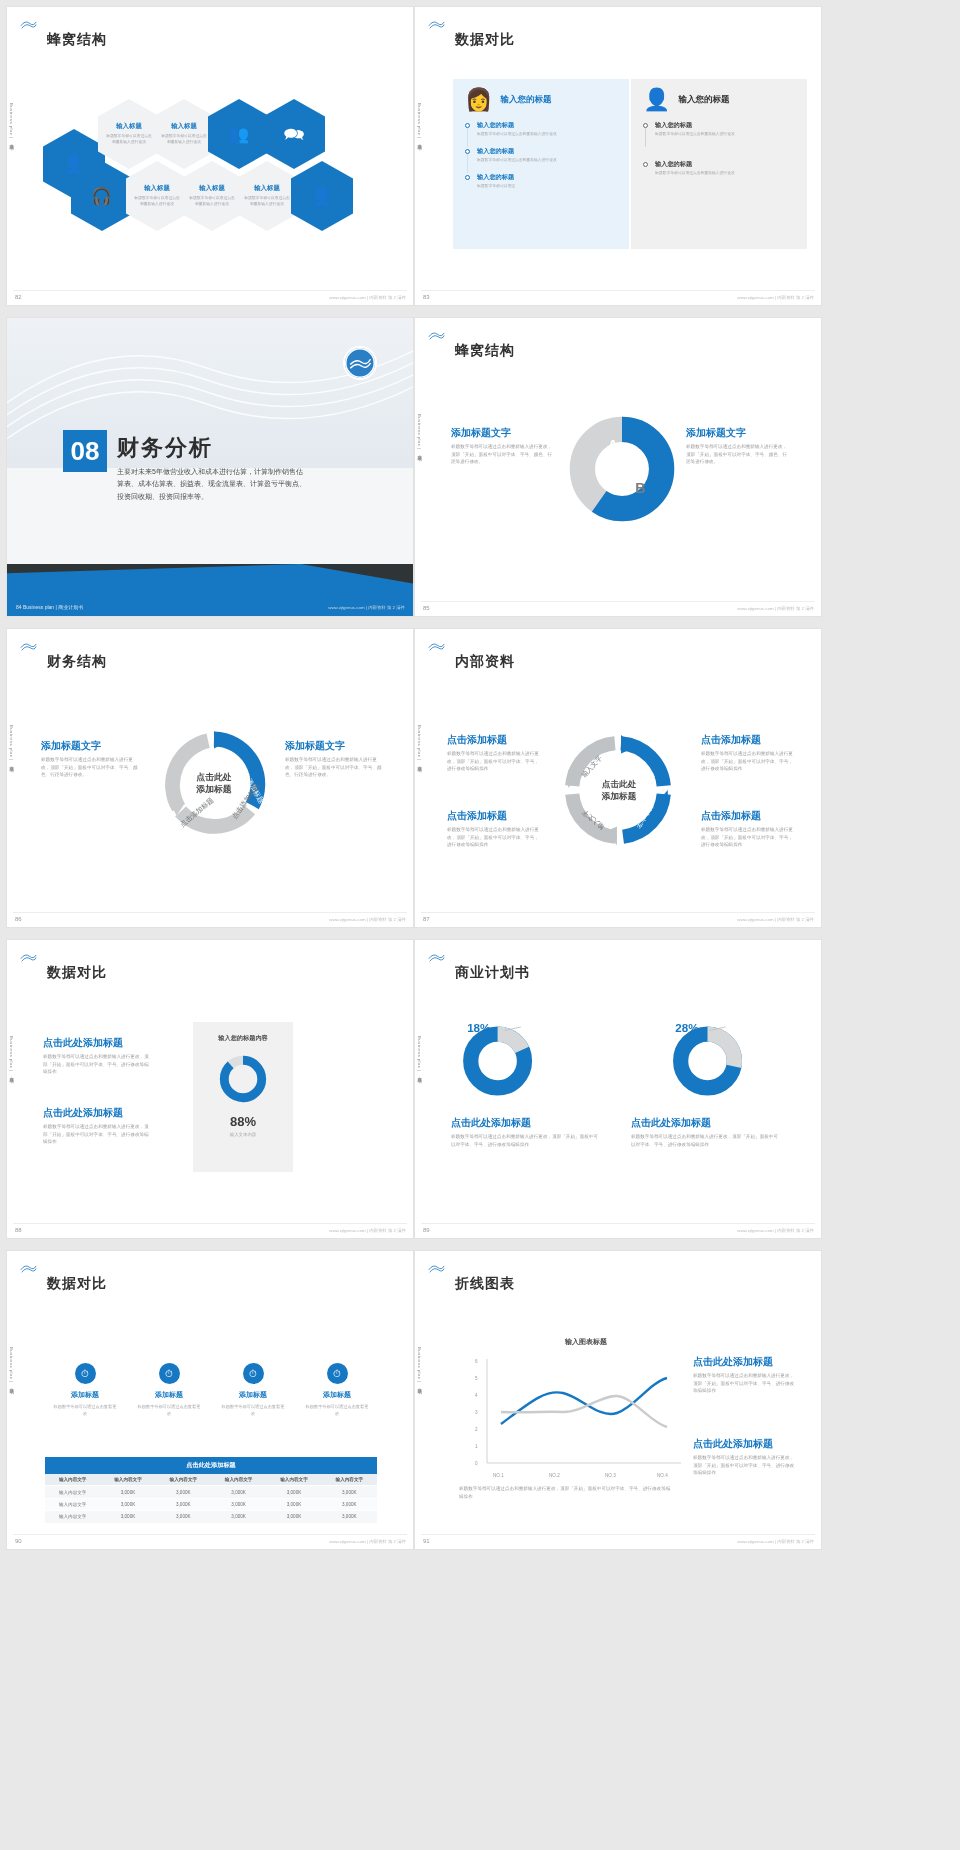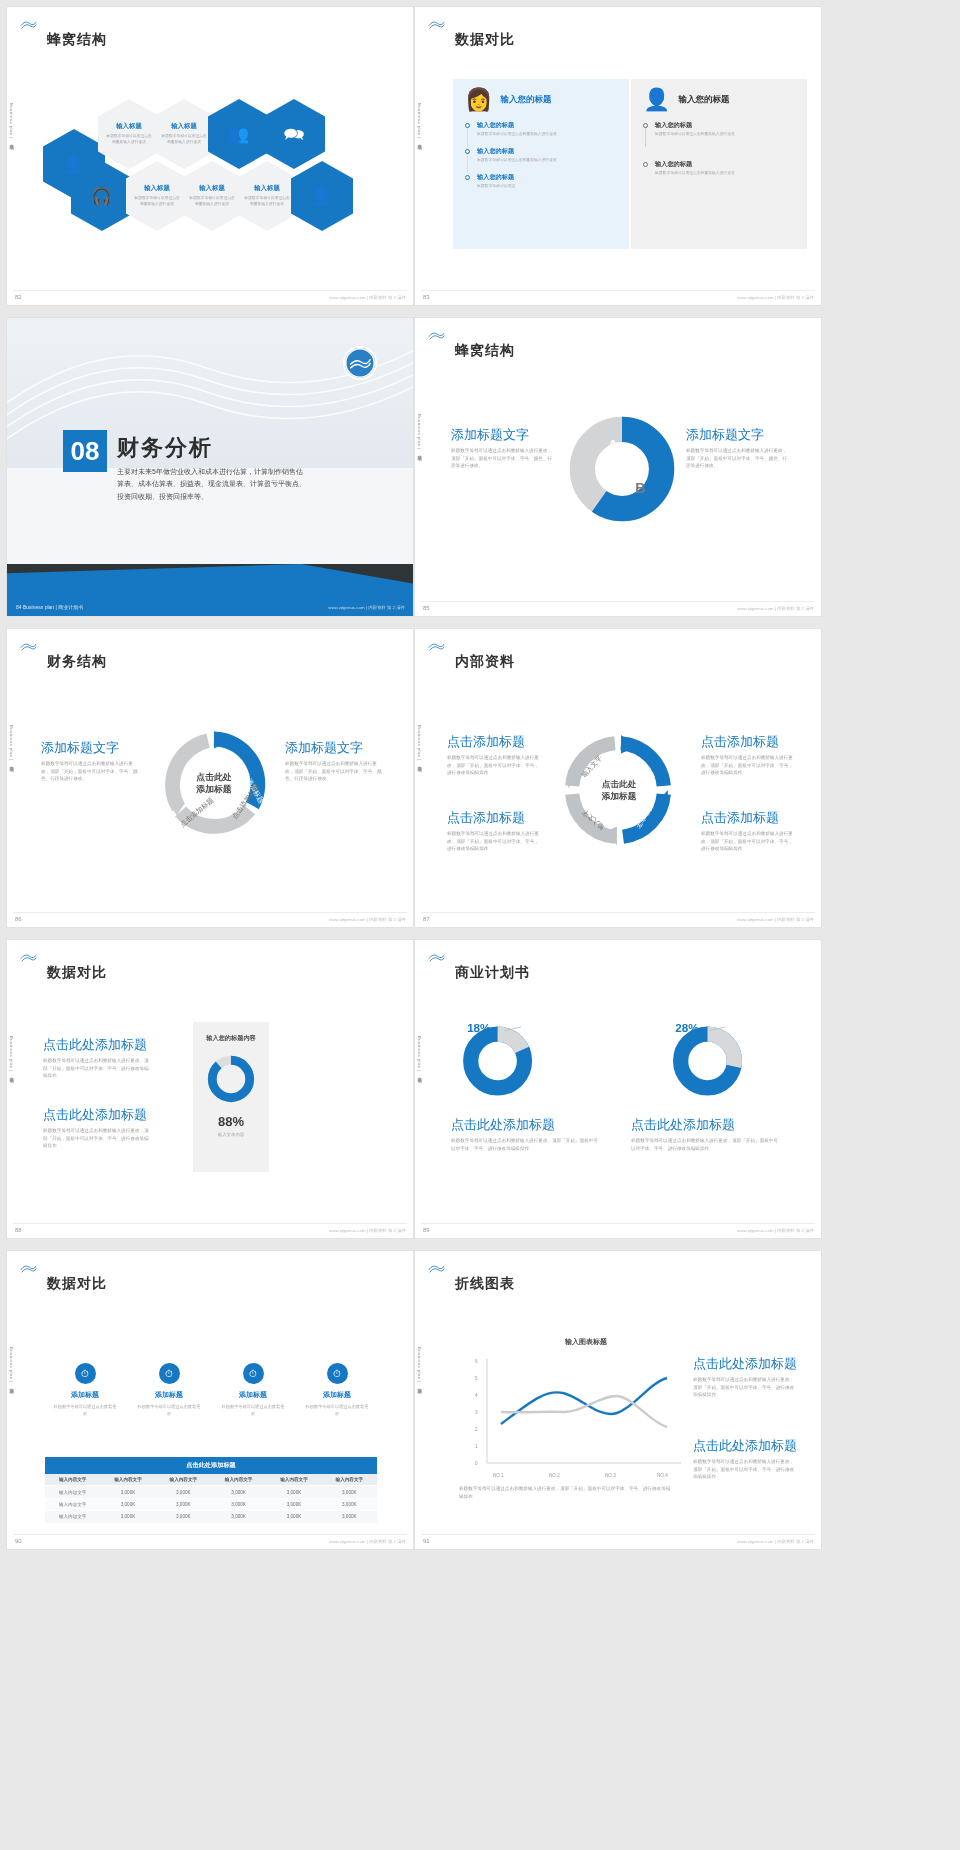--- a/index.html
+++ b/index.html
@@ -60,21 +60,21 @@
   }
   .footer .pg {
     position: absolute; left: 8px; bottom: 0;
     font-size: 6px; color: #9a9a9a;
   }
   .footer .rt {
     position: absolute; right: 7px; bottom: 0;
     font-size: 4.4px; color: #bbb;
   }
   .hl { position:absolute; left:6px; right:6px; bottom:14px; height:1px; background:#ededed; }
-  h4.sub { font-size: 13px; color:#1678c2; font-weight:normal; margin-bottom:3px; }
+  h4.sub { font-size: 10px; color:#1678c2; font-weight:bold; margin-bottom:3px; }
   p.body { font-size:4.6px; color:#9a9a9a; line-height:1.65; }
 
   
   .hex {
     position: absolute;
     width: 62px; height: 70px;
     clip-path: polygon(50% 0%, 100% 25%, 100% 75%, 50% 100%, 0% 75%, 0% 25%);
     background: #1678c2;
     color: #fff;
     display: flex; flex-direction: column;
@@ -115,21 +115,21 @@
   }
   .cover .ctitle { position:absolute; left:110px; top:115px; font-size:22px; font-weight:bold; color:#2e2e2e; letter-spacing:2px;}
   .cover .cdesc { position:absolute; left:110px; top:148px; width:190px; font-size:7px; color:#4a4a4a; line-height:1.75;}
   .cover .badge { position:absolute; right:36px; top:28px; width:34px; height:34px; border-radius:50%; background:#2b7fc4; color:#fff; font-size:4.5px; display:flex; align-items:center; justify-content:center; text-align:center; border:2px solid #fff;}
   .cover .darkband { position:absolute; left:0; bottom:0; width:408px; height:52px; background:#2f3437;}
   .cover .blueband { position:absolute; left:0; bottom:0; width:408px; height:52px; background:#1678c2; clip-path: polygon(0 18%, 72% 0, 100% 38%, 100% 100%, 0 100%);}
   .cover .cfooter { position:absolute; left:9px; bottom:6px; font-size:5px; color:#dfe6ec;}
   .cover .cfooter2 { position:absolute; right:8px; bottom:6px; font-size:4.4px; color:#c9d6e2;}
 
   
-  .gbox { position:absolute; background:#f1f1f1; width:76px; height:150px; top:82px; display:flex; flex-direction:column; align-items:center; padding-top:12px;}
+  .gbox { position:absolute; background:#f1f1f1; width:100px; height:150px; top:82px; display:flex; flex-direction:column; align-items:center; padding-top:12px;}
   .gbox .gt { font-size:6.2px; color:#4d4d4d; font-weight:bold; margin-bottom:10px; }
   .gbox .pct { font-size:13px; font-weight:bold; color:#3b3b3b; margin-top:9px;}
   .gbox .cap { font-size:4.4px; color:#a5a5a5; margin-top:3px;}
 
   
   table.t90 { position:absolute; left:38px; top:206px; width:332px; border-collapse:collapse; }
   table.t90 th { background:#1678c2; color:#fff; font-size:6.2px; font-weight:bold; padding:4px 0; }
   table.t90 td { font-size:4.6px; color:#6e6e6e; text-align:center; padding:3.2px 0; border-bottom:1px solid #fff;}
   table.t90 tr.hdr td { background:#e9eef2; font-weight:bold; color:#555; }
   table.t90 tr.alt td { background:#f5f7f9; }

